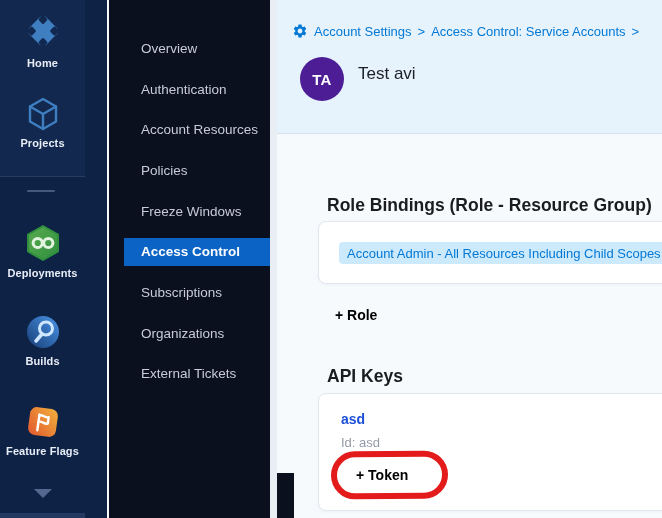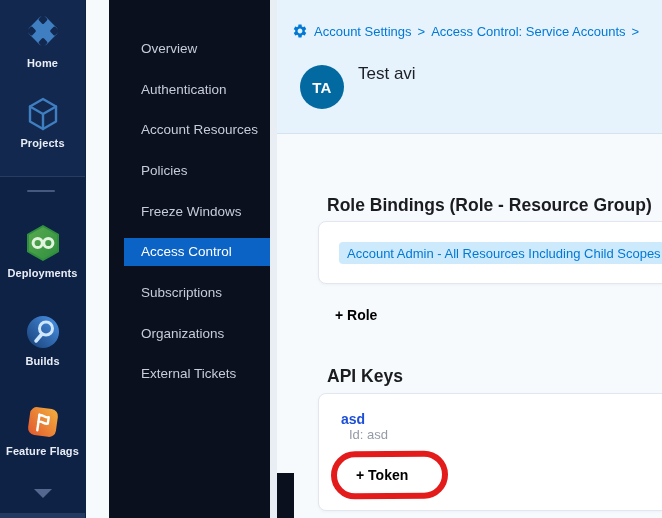--- a/index.html
+++ b/index.html
@@ -2,65 +2,65 @@
 <html><head>
 <meta charset="utf-8">
 <style>
   html,body{margin:0;padding:0;background:#fff;}
   .app{
     position:relative;width:662px;height:518px;overflow:hidden;
     font-family:"Liberation Sans",sans-serif;
     background:#f7fafd;
   }
   
-  .module-sidebar{position:absolute;left:0;top:0;width:86px;height:518px;background:#0d2245;}
+  .module-sidebar{position:absolute;left:0;top:0;width:107px;height:518px;background:#0d2245;}
   .module-sidebar .top-section{position:absolute;left:0;top:0;width:85px;height:176px;background:#12284e;border-bottom:1px solid #273b63;}
   .module-item{position:absolute;left:0;width:85px;display:flex;flex-direction:column;align-items:center;gap:5px;cursor:pointer;}
   .module-item .mlabel{font-size:11px;font-weight:700;color:#e9edf6;letter-spacing:.1px;white-space:nowrap;}
   .module-divider{position:absolute;top:190px;left:27px;width:28px;height:2px;background:#46587e;border-radius:1px;}
   .collapse-chevron{position:absolute;top:489px;left:0;width:85px;display:flex;justify-content:center;cursor:pointer;}
   .collapse-chevron .tri{width:0;height:0;border-left:9px solid transparent;border-right:9px solid transparent;border-top:9px solid #54688f;}
   .bottom-strip{position:absolute;bottom:0;left:0;width:85px;height:5px;background:#24395f;}
 
   
   .settings-nav{position:absolute;left:85px;top:0;width:185px;height:518px;background:#0a101e;box-sizing:border-box;padding-top:28px;margin-left:24px;}
   .nav-item{height:40.7px;display:flex;align-items:center;padding-left:32px;font-size:13.5px;color:#c7ccd8;cursor:pointer;box-sizing:border-box;}
   .nav-item.selected{
-    background:#0b63c5;color:#ffffff;font-weight:400;
+    background:#0b63c5;color:#ffffff;font-weight:700;
     margin:6.35px 0 6.35px 15px;padding-left:17px;height:28px;
   }
 
   
   .content{position:absolute;left:270px;top:0;width:392px;height:473px;background:#f7fafd;}
   .left-strip{position:absolute;left:0;top:0;width:7px;height:518px;background:#e9eef5;z-index:6;}
   .content-header{position:absolute;left:0;top:0;width:392px;height:133px;background:#e6f3fc;border-bottom:1px solid #d5e3f1;}
   .breadcrumb{position:absolute;left:22px;top:23px;display:flex;align-items:center;gap:6px;font-size:13px;font-weight:500;color:#0278d5;white-space:nowrap;}
   .breadcrumb .crumb{cursor:pointer;}
   .breadcrumb .sep{font-weight:500;}
-  .avatar{position:absolute;left:30px;top:65px;width:44px;height:44px;border-radius:50%;
-    background:#0369a1;color:#fff;font-weight:700;font-size:15px;letter-spacing:.3px;
+  .avatar{position:absolute;left:30px;top:57px;width:44px;height:44px;border-radius:50%;
+    background:#4c1d95;color:#fff;font-weight:700;font-size:15px;letter-spacing:.3px;
     display:flex;align-items:center;justify-content:center;}
   .page-title{position:absolute;left:88px;top:64px;font-size:17px;font-weight:500;color:#1d1f26;}
 
   .section-heading{position:absolute;font-size:17.5px;font-weight:700;color:#1b1c20;margin:12px;white-space:nowrap;}
   #rb-heading{left:45px;top:183px;}
   #ak-heading{left:45px;top:354px;}
 
   .card{position:absolute;background:#ffffff;border:1px solid #e2e7ef;border-radius:8px;box-shadow:0 1px 3px rgba(30,50,80,.05);box-sizing:border-box;}
   #rb-card{left:48px;top:221px;width:372px;height:63px;}
   .tag{position:absolute;left:20px;top:20px;height:22px;display:inline-flex;align-items:center;padding:0 8px;
     background:#cdeafd;border-radius:4px;font-size:13px;color:#0278d5;white-space:nowrap;cursor:pointer;}
   .tag-sliver{position:absolute;left:341px;top:20px;width:30px;height:22px;background:#cdeafd;border-radius:4px;}
 
   .text-link{font-size:14px;font-weight:700;color:#000000;cursor:pointer;white-space:nowrap;}
   #add-role{position:absolute;left:65px;top:307px;}
 
   #ak-card{left:48px;top:393px;width:372px;height:118px;}
   .key-name{position:absolute;left:22px;top:17px;font-size:14px;font-weight:700;color:#1d4ed8;}
-  .key-id{position:absolute;left:22px;top:33px;font-size:13px;color:#959aa8;margin-left:8px;}
+  .key-id{position:absolute;left:22px;top:41px;font-size:13px;color:#959aa8;}
   #add-token{position:absolute;left:37px;top:73px;}
   .annotation{position:absolute;left:12px;top:57px;width:105px;height:36px;
     border:6px solid #e31b1b;border-radius:26px;transform:rotate(-0.5deg);pointer-events:none;z-index:4;}
 
   svg{display:block;}
 </style>
 </head>
 <body>
 
 <div class="app">

